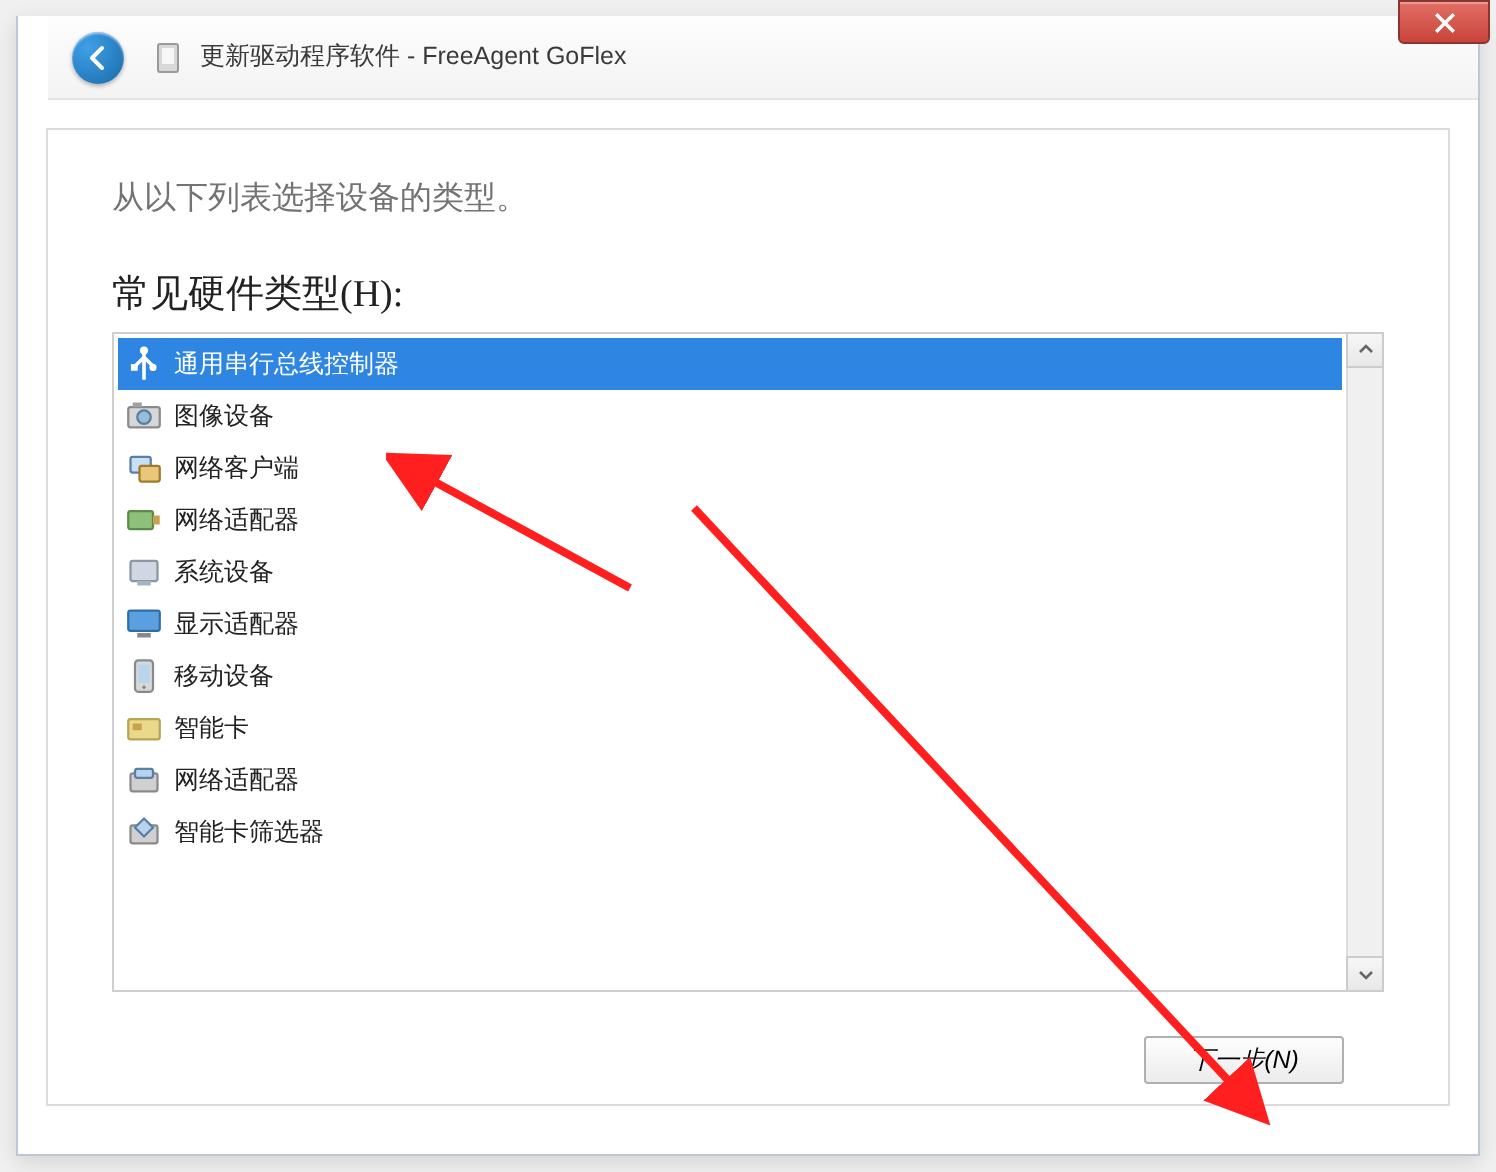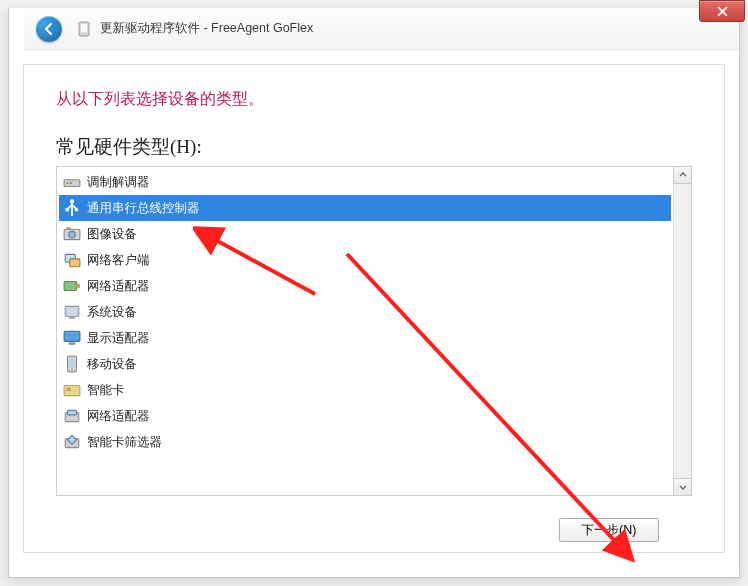--- a/index.html
+++ b/index.html
@@ -11,33 +11,33 @@
     .close-btn svg { width: 11px; height: 11px; }
 
     .header { display: flex; align-items: center; height: 42px; padding: 0 12px; background: linear-gradient(to bottom,#fdfdfd,#f3f3f3); border-bottom: 1px solid #e4e4e4; margin-left: 15px; }
     .back-btn { width: 26px; height: 26px; border-radius: 50%; background: radial-gradient(circle at 30% 30%, #3fa0e8, #186aa8); display: flex; align-items: center; justify-content: center; cursor: pointer; box-shadow: 0 1px 2px rgba(0,0,0,.3), inset 0 1px 1px rgba(255,255,255,.5); }
     .back-btn svg { width: 14px; height: 14px; }
     .header-icon { width: 16px; height: 16px; margin-left: 14px; margin-right: 8px; display: flex; align-items: center; justify-content: center; }
     .header-title { font-size: 12.5px; color: #3a3a3a; }
 
     .content-frame { margin: 14px; border: 1px solid #dcdcdc; height: calc(100% - 80px); padding: 24px 32px 16px 32px; background: #fff; position: relative; }
 
-    .page-heading { font-size: 16px; color: #be185d; margin-bottom: 24px; }
+    .page-heading { font-size: 16px; color: #737373; margin-bottom: 24px; }
     .list-label { font-size: 19px; color: #222; margin-bottom: 6px; font-family: Liberation Serif, serif; }
 
     .listbox { border: 1px solid #cfcfcf; height: 330px; background: #fff; position: relative; display: flex; }
     .listbox-items { flex: 1; overflow: hidden; padding: 2px; }
     .item { display: flex; align-items: center; height: 26px; padding: 0 4px; cursor: pointer; font-size: 12.5px; color: #222; }
     .item.selected { background: #2f86e2; color: #ffffff; }
     .item-icon { width: 18px; height: 18px; margin-right: 6px; display: flex; align-items: center; justify-content: center; }
     .scrollbar { width: 18px; background: #f0f0f0; border-left: 1px solid #ddd; position: relative; }
     .scroll-arrow { height: 18px; display: flex; align-items: center; justify-content: center; background: linear-gradient(#f6f6f6,#e8e8e8); border: 1px solid #ccc; margin: -1px; cursor: pointer; }
     .scroll-arrow svg { width: 8px; height: 8px; }
 
-    .footer-btn { position: absolute; right: 65px; bottom: 10px; min-width: 100px; height: 24px; border: 1px solid #b0b0b0; background: linear-gradient(#fdfdfd,#ececec); font-size: 12.5px; padding: 0 8px; cursor: pointer; border-radius: 2px; }
+    .footer-btn { position: absolute; right: 52px; bottom: 10px; min-width: 100px; height: 24px; border: 1px solid #b0b0b0; background: linear-gradient(#fdfdfd,#ececec); font-size: 12.5px; padding: 0 8px; cursor: pointer; border-radius: 2px; font-style: italic; }
 
     
     .anno { position: absolute; pointer-events: none; }
     .anno.a1 { left: 184px; top: 218px; }
     .anno.a2 { left: 330px; top: 238px; }
   </style>
 </head>
 <body>
 
 <div class="window">
@@ -62,30 +62,20 @@
     </div>
     <div class="header-title">更新驱动程序软件 - FreeAgent GoFlex</div>
   </div>
 
   <div class="content-frame">
     <div class="page-heading">从以下列表选择设备的类型。</div>
     <div class="list-label">常见硬件类型(H):</div>
 
     <div class="listbox">
       <div class="listbox-items" id="listbox-items">
-          <div class="item">
-            <span class="item-icon">
-              <svg viewBox="0 0 16 16">
-                <rect x="1" y="6" width="14" height="6" rx="1" fill="#d0d0d0" stroke="#8a8a8a"></rect>
-                <circle cx="4" cy="9" r="1" fill="#6fa14a"></circle>
-                <circle cx="7" cy="9" r="1" fill="#6fa14a"></circle>
-              </svg>
-            </span>
-            <span>调制解调器</span>
-          </div>
           <div class="item selected">
             <span class="item-icon">
               <svg viewBox="0 0 16 16">
                 <path d="M8 1 L8 15 M8 5 L4 9 M8 5 L12 9" stroke="#fff" stroke-width="1.6" fill="none"></path>
                 <circle cx="8" cy="2" r="1.8" fill="#fff"></circle>
                 <rect x="2.2" y="8" width="3" height="3" fill="#fff"></rect>
                 <circle cx="12" cy="9.5" r="1.6" fill="#fff"></circle>
               </svg>
             </span>
             <span>通用串行总线控制器</span>

